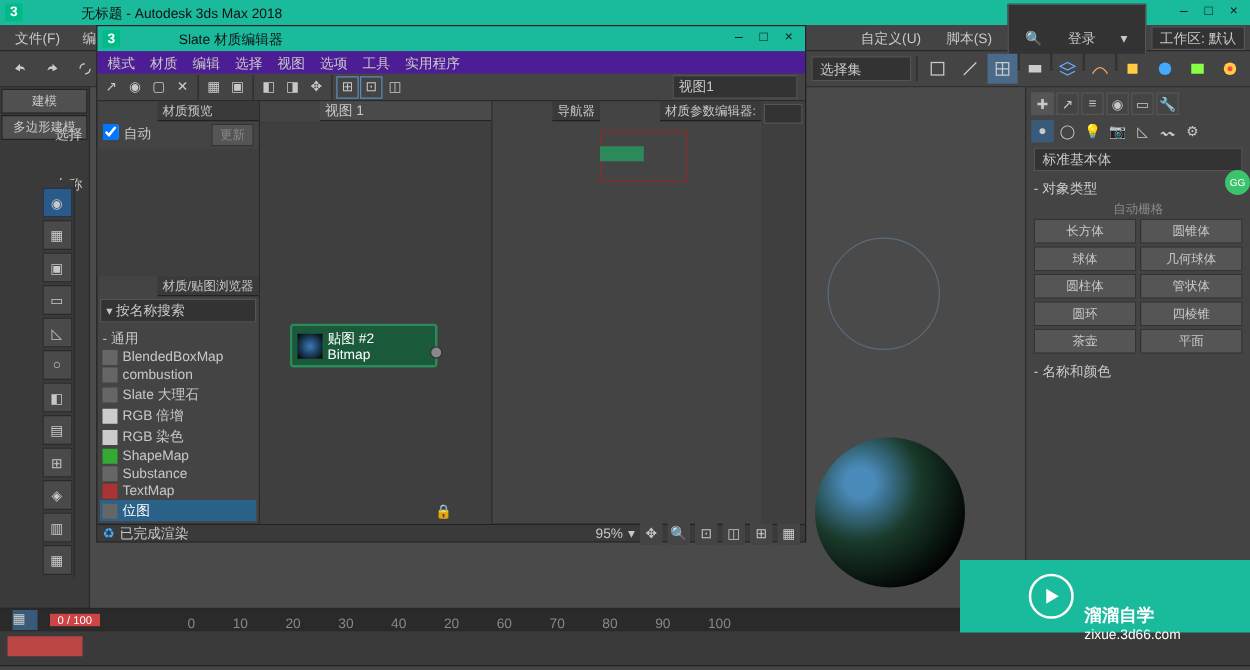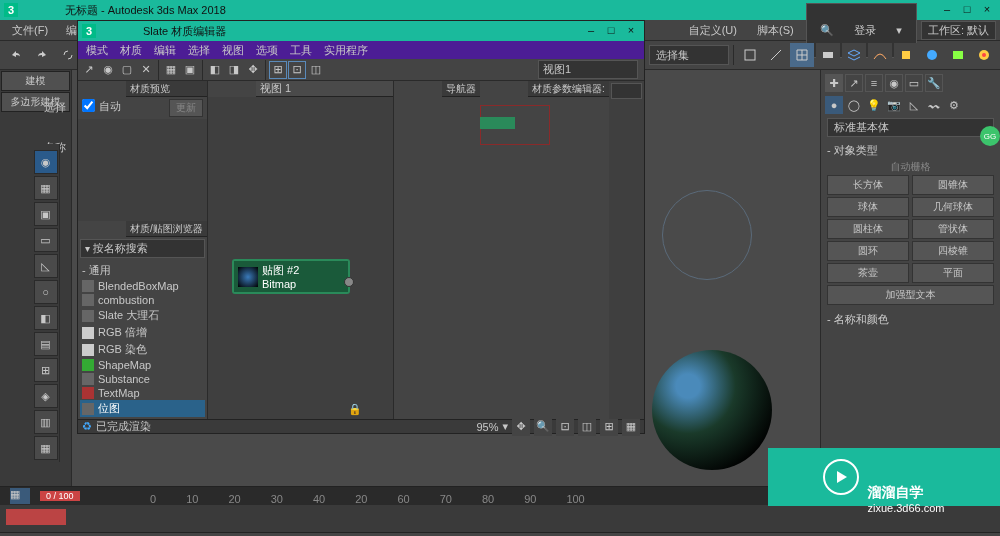--- a/index.html
+++ b/index.html
@@ -86,21 +86,21 @@
 .time-ticks { margin-left: 120px; height: 100%; display: flex; align-items: flex-end; gap: 30px; font-size: 9px; color: #888; }
 
 .bottom-bar { height: 34px; background: #444; border-top: 1px solid #222; display: flex; align-items: center; padding: 0 4px; gap: 4px; }
 .status-text { font-size: 10px; }
 
 .watermark { position: absolute; right: 0; bottom: 30px; width: 232px; height: 58px; background: #1aba9c; display: flex; align-items: center; justify-content: center; gap: 8px; z-index: 20; color: #fff; }
 .wm-logo { width: 36px; height: 36px; border: 2px solid #fff; border-radius: 50%; display: flex; align-items: center; justify-content: center; }
 .wm-text { font-size: 14px; font-weight: bold; margin-top: 44px; }
 .wm-sub { font-size: 11px; }
 
-.gg-badge { position: absolute; right: 0; top: 126px; width: 20px; height: 20px; background: #3cc46c; border-radius: 50%; color: #fff; font-size: 8px; display: flex; align-items: center; justify-content: center; z-index: 15; }
+.gg-badge { position: absolute; right: 0; top: 136px; width: 20px; height: 20px; background: #3cc46c; border-radius: 50%; color: #fff; font-size: 8px; display: flex; align-items: center; justify-content: center; z-index: 15; }
 
 .earth { position: absolute; left: 580px; top: 280px; width: 120px; height: 120px; border-radius: 50%; background: radial-gradient(circle at 30% 30%, #4a8aba 10%, #1a3a2a 40%, #000 80%); }
 .cube-gizmo { position: absolute; right: 200px; top: 280px; width: 30px; height: 30px; background: #888; transform: rotate(15deg); }
 .wireframe-sphere { position: absolute; left: 590px; top: 120px; width: 90px; height: 90px; border-radius: 50%; border: 1px solid #5a6a7a; }
 
 .bottom-icons { position: absolute; right: 4px; bottom: 40px; display: flex; gap: 2px; flex-wrap: wrap; width: 120px; }
 .bicon { width: 18px; height: 18px; background: #444; border: 1px solid #555; }
 
 .sel-label { position: absolute; left: 44px; top: 100px; font-size: 11px; }
 .name-label { position: absolute; left: 44px; top: 140px; font-size: 11px; }
@@ -273,23 +273,20 @@
           <div class="rp-btn">管状体</div>
         </div>
       <div class="rp-row">
           <div class="rp-btn">圆环</div>
           <div class="rp-btn">四棱锥</div>
         </div>
       <div class="rp-row">
           <div class="rp-btn">茶壶</div>
           <div class="rp-btn">平面</div>
         </div>
-      <div class="rp-row">
-          <div class="rp-btn">加强型文本</div>
-        </div>
     </div>
     <div class="rp-section">
       <div class="rp-heading">- <span>名称和颜色</span></div>
     </div>
   </div>
 </div>
 
 <div class="slate">
   <div class="slate-title">
     <div class="tb-logo">3</div>

